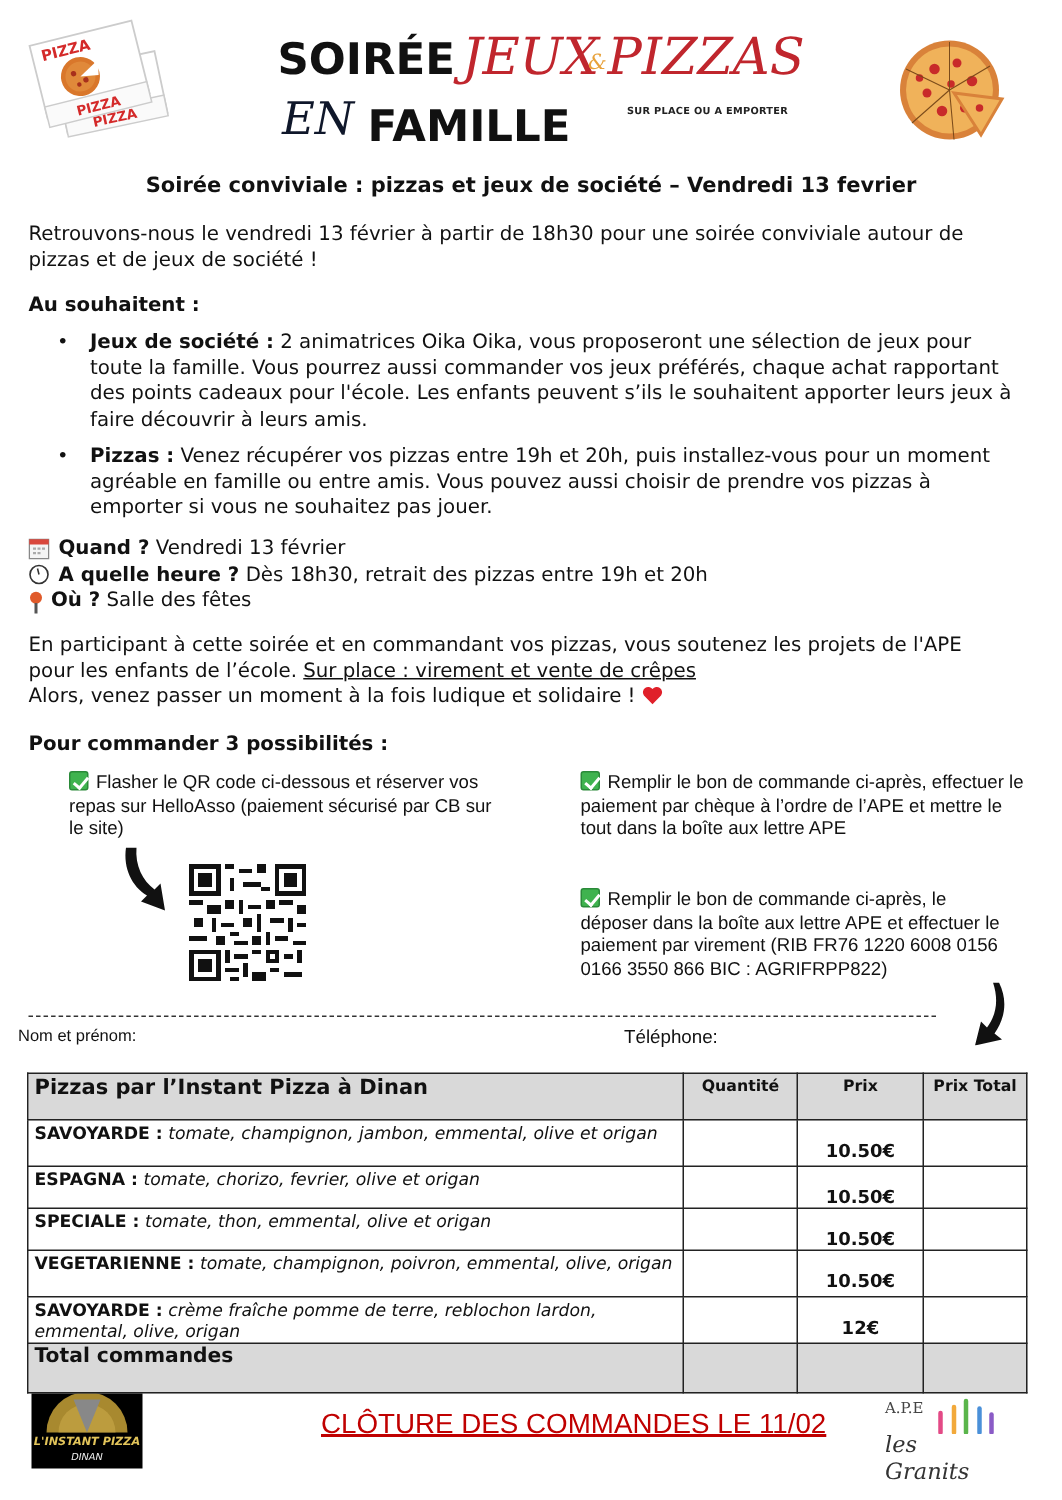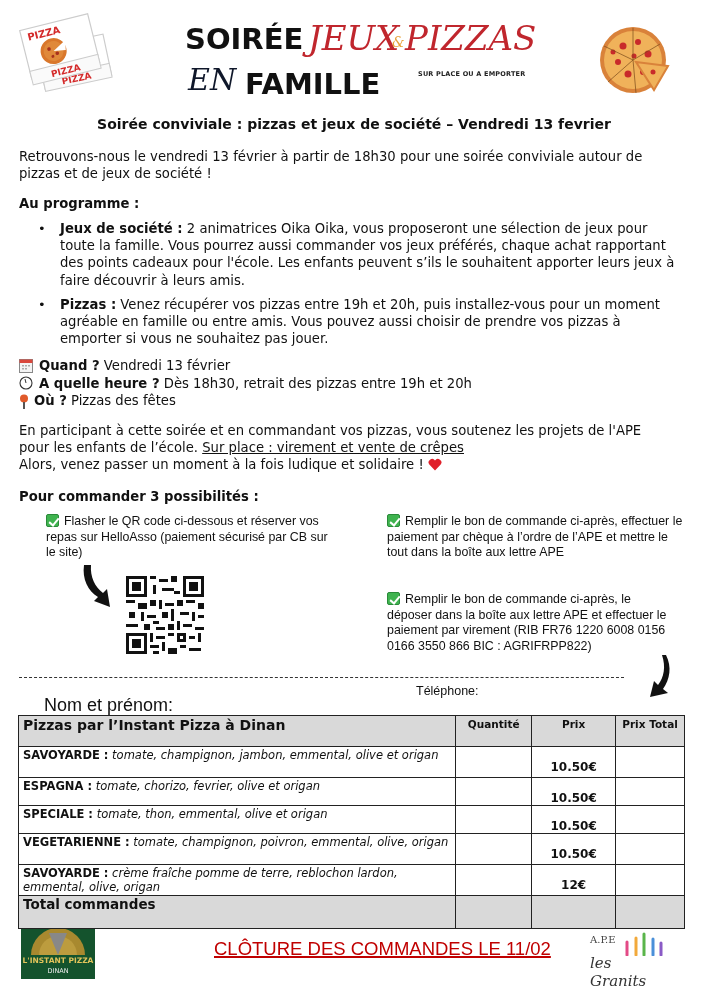--- a/index.html
+++ b/index.html
@@ -98,21 +98,21 @@
     </g>
     <path d="M38 38 L70 42 L56 66 Z" fill="#f0b25a" stroke="#d9823a" stroke-width="2"></path>
     <circle cx="55" cy="48" r="2.5" fill="#c82a2a"></circle>
   </svg>
 </div>
 
 <div class="abs subtitle">Soirée conviviale : pizzas et jeux de société – Vendredi 13 fevrier</div>
 
 <div class="abs para" style="left:19px; top:148px; width:640px;">Retrouvons-nous le vendredi 13 février à partir de 18h30 pour une soirée conviviale autour de pizzas et de jeux de société !</div>
 
-<div class="abs para bold" style="left:19px; top:195px;">Au programme :</div>
+<div class="abs para bold" style="left:19px; top:195px;">Au souhaitent :</div>
 
 <ul class="abs prog" style="left:0; top:220px; width:680px;">
   <li><span class="bold">Jeux de société :</span><span> 2 animatrices Oika Oika, vous proposeront une sélection de jeux pour toute la famille. Vous pourrez aussi commander vos jeux préférés, chaque achat rapportant des points cadeaux pour l'école. Les enfants peuvent s’ils le souhaitent apporter leurs jeux à faire découvrir à leurs amis.</span></li>
   <li><span class="bold">Pizzas :</span><span> Venez récupérer vos pizzas entre 19h et 20h, puis installez-vous pour un moment agréable en famille ou entre amis. Vous pouvez aussi choisir de prendre vos pizzas à emporter si vous ne souhaitez pas jouer.</span></li>
 </ul>
 
 <div class="abs" style="left:19px; top:357px;">
   <div class="info-line">
     <span class="ic">
       <svg width="14" height="14" viewBox="0 0 14 14">
@@ -141,21 +141,21 @@
       <span style="white-space:pre;"> Dès 18h30, retrait des pizzas entre 19h et 20h</span>
   </div>
   <div class="info-line">
     <span class="ic" style="width:10px; margin-right:5px;">
       <svg width="10" height="16" viewBox="0 0 10 16">
           <circle cx="5" cy="4.5" r="4" fill="#e05a2a"></circle>
           <rect x="4" y="8" width="2" height="7" fill="#555"></rect>
         </svg>
     </span>
     <span class="bold">Où ?</span>
-      <span style="white-space:pre;"> Pizzas des fêtes</span>
+      <span style="white-space:pre;"> Salle des fêtes</span>
   </div>
 </div>
 
 <div class="abs para" style="left:19px; top:422px; width:680px;">
   <div>En participant à cette soirée et en commandant vos pizzas, vous soutenez les projets de l'APE</div>
   <div><span style="white-space:pre;">pour les enfants de l’école. </span><span class="u">Sur place : virement et vente de crêpes</span></div>
   <div><span style="white-space:pre;">Alors, venez passer un moment à la fois ludique et solidaire ! </span><span style="display:inline-block; vertical-align:-2px;"><svg width="14" height="13" viewBox="0 0 14 13">
           <path d="M7 12.5 L1.3 6.6 A3.3 3.3 0 0 1 7 2.4 A3.3 3.3 0 0 1 12.7 6.6 Z" fill="#e0202a"></path>
         </svg></span></div>
 </div>
@@ -241,21 +241,21 @@
 </div>
 
 <div class="abs" style="left:644px; top:655px;">
   <svg width="28" height="42" viewBox="0 0 28 42">
       <path d="M18 0 C22 12 20 22 14 30 L10 26 L6 42 L24 38 L19 34 C26 24 28 12 22 0 Z" fill="#111"></path>
     </svg>
 </div>
 
 <div class="abs dashes" style="left:19px; top:677px; width:605px;"></div>
 
-<div class="abs opt" style="left:44px; top:684px; font-size:18px;margin-top:14px;">Nom et prénom:</div>
+<div class="abs opt" style="left:12px; top:684px; font-size:11px;">Nom et prénom:</div>
 <div class="abs opt" style="left:416px; top:684px; font-size:12.5px;">Téléphone:</div>
 
 <table class="order">
   <colgroup>
       <col style="width:438px">
       <col style="width:76px">
       <col style="width:84px">
       <col style="width:69px">
     </colgroup>
   <thead>
@@ -299,21 +299,21 @@
     </tr>
     <tr class="total">
       <td class="desc">Total commandes</td>
       <td></td>
       <td></td>
       <td></td>
     </tr>
   </tbody>
 </table>
 
-<div class="abs" style="left:21px; top:929px; width:74px; height:50px; background:#14532d; overflow:hidden;">
+<div class="abs" style="left:21px; top:929px; width:74px; height:50px; background:#000000; overflow:hidden;font-style:italic;">
   <svg width="74" height="50" viewBox="0 0 74 50">
     <path d="M10 26 A27 27 0 0 1 64 26 Z" fill="#a8892f"></path>
     <path d="M18 26 A19 19 0 0 1 56 26 Z" fill="#c9a94a" opacity="0.6"></path>
     <path d="M37 26 L28 4 L46 4 Z" fill="#888"></path>
   </svg>
   <div class="abs" style="left:0; top:27px; width:74px; text-align:center; font-size:7.5px; font-weight:bold; color:#e2c45a; font-family:'DejaVu Sans',sans-serif;">L'INSTANT PIZZA</div>
   <div class="abs" style="left:0; top:38px; width:74px; text-align:center; font-size:6.5px; color:#eee; font-family:'DejaVu Sans',sans-serif;">DINAN</div>
 </div>
 
 <div class="abs cloture" style="left:214px; top:938px;">CLÔTURE DES COMMANDES LE 11/02</div>

